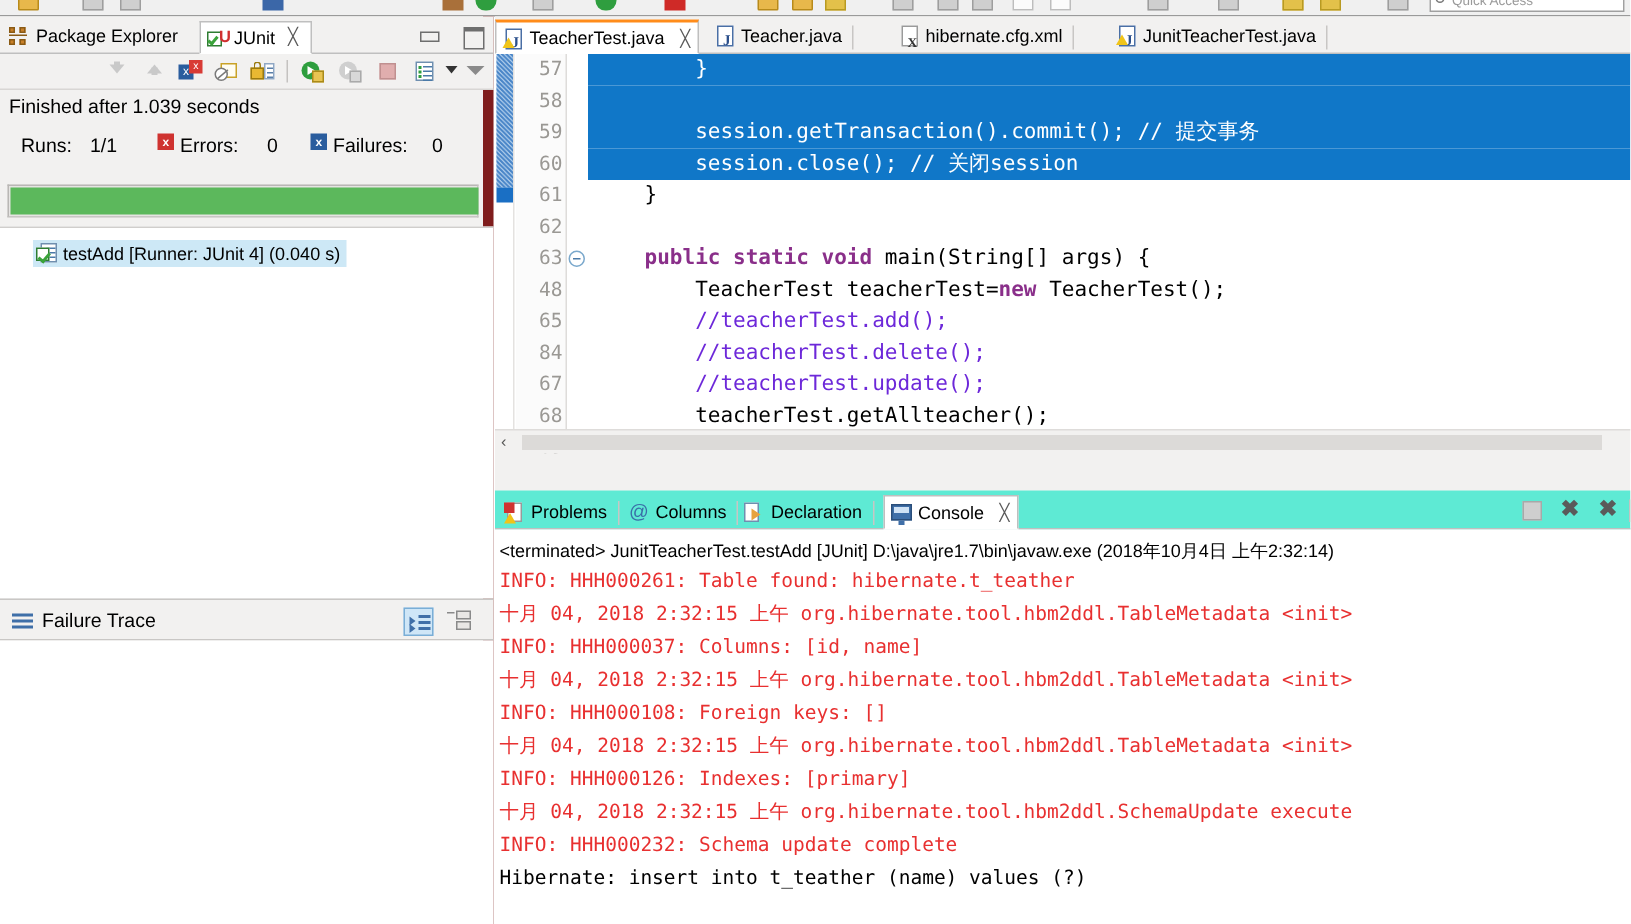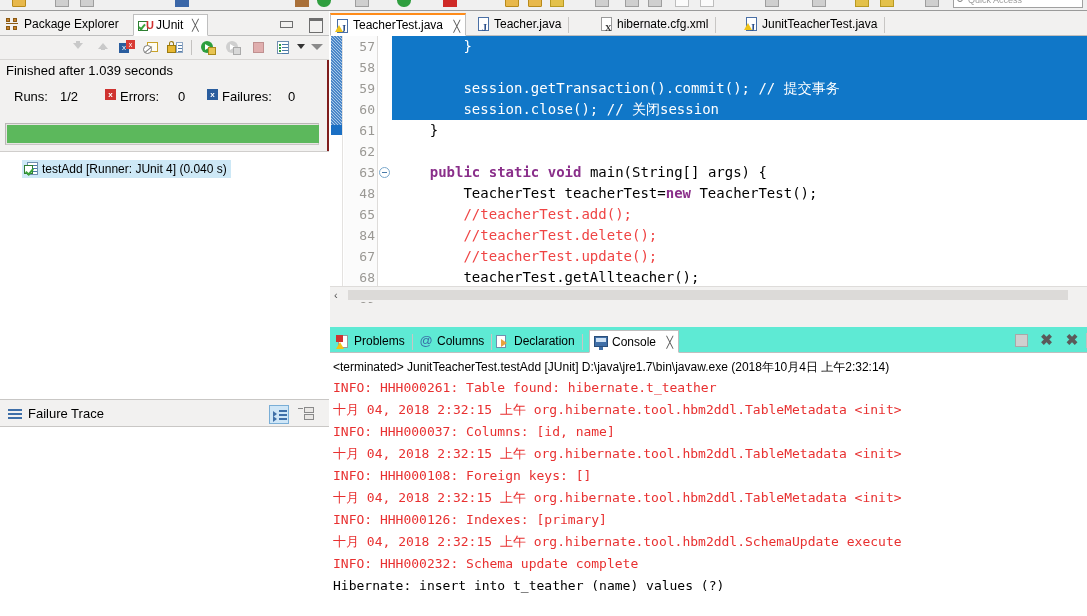--- a/index.html
+++ b/index.html
@@ -36,21 +36,21 @@
   }
   .qa-mag {
     position: absolute; left: 3px; top: 3px; width: 6px; height: 6px;
     border: 1px solid #7a7a7a; border-radius: 50%;
   }
 
   
   .left-panel {
     position: absolute; left: 0; top: 11px; width: 329px; height: 605px;
     background: #f2f1f0;
-    border-right: 2px solid #7f1d1d;
+    border-right: 7px solid #7f1d1d;
   }
   .view-tabbar {
     position: absolute; left: 0; top: 0; width: 329px; height: 25px;
     background: #f2f1f0; border-bottom: 1px solid #bfbfbf;
   }
   .vtab {
     position: absolute; top: 3px; height: 22px;
     padding: 0 6px 0 22px; line-height: 21px; font-size: 12px;
     white-space: nowrap; color: #000;
   }
@@ -278,21 +278,21 @@
     content: ""; position: absolute; left: 2px; top: 4px; width: 5px; height: 1px; background: #4a7aa8;
   }
   .code-area {
     position: absolute; left: 62px; top: 0; right: 0; height: 266px;
     font-family: "DejaVu Sans Mono", monospace; font-size: 14px;
     white-space: pre; overflow: hidden;
   }
   .code-line { height: 21px; line-height: 21px; padding-left: 4px; }
   .code-line.sel { background: #1077c8; color: #ffffff; }
   .kw { color: #8a2f8a; font-weight: bold; }
-  .cm { color: #ef4444; text-align: right; }
+  .cm { color: #6d28d9; text-align: right; }
   .pl { color: #000000; }
   .editor-hscroll {
     position: absolute; left: 0; bottom: 0; width: 757px; height: 16px;
     background: #f2f1f0; border-top: 1px solid #dedcda;
   }
   .hs-left { position: absolute; left: 4px; top: 2px; font-size: 11px; color: #555; }
   .hs-thumb { position: absolute; left: 18px; top: 3px; width: 720px; height: 10px; background: #dcdad8; }
 
   
   .console-area {
@@ -458,21 +458,21 @@
           </span>
       </span>
       <span class="caret-down" style="left:297px;"></span>
       <span class="caret-down-lg" style="left:311px;"></span>
     </div>
 
     <div class="finished-line">Finished after 1.039 seconds</div>
 
     <div class="counters">
       <span class="lbl" style="left:14px; top:4px;">Runs:</span>
-      <span class="lbl" style="left:60px; top:4px;">1/2</span>
+      <span class="lbl" style="left:60px; top:4px;">1/1</span>
       <span class="cnt-icon cnt-err" style="left:105px;">
           <span>x</span>
         </span>
       <span class="lbl" style="left:120px; top:4px;">Errors:</span>
       <span class="lbl" style="left:178px; top:4px;">0</span>
       <span class="cnt-icon cnt-fail" style="left:207px;">
           <span>x</span>
         </span>
       <span class="lbl" style="left:222px; top:4px;">Failures:</span>
       <span class="lbl" style="left:288px; top:4px;">0</span>

